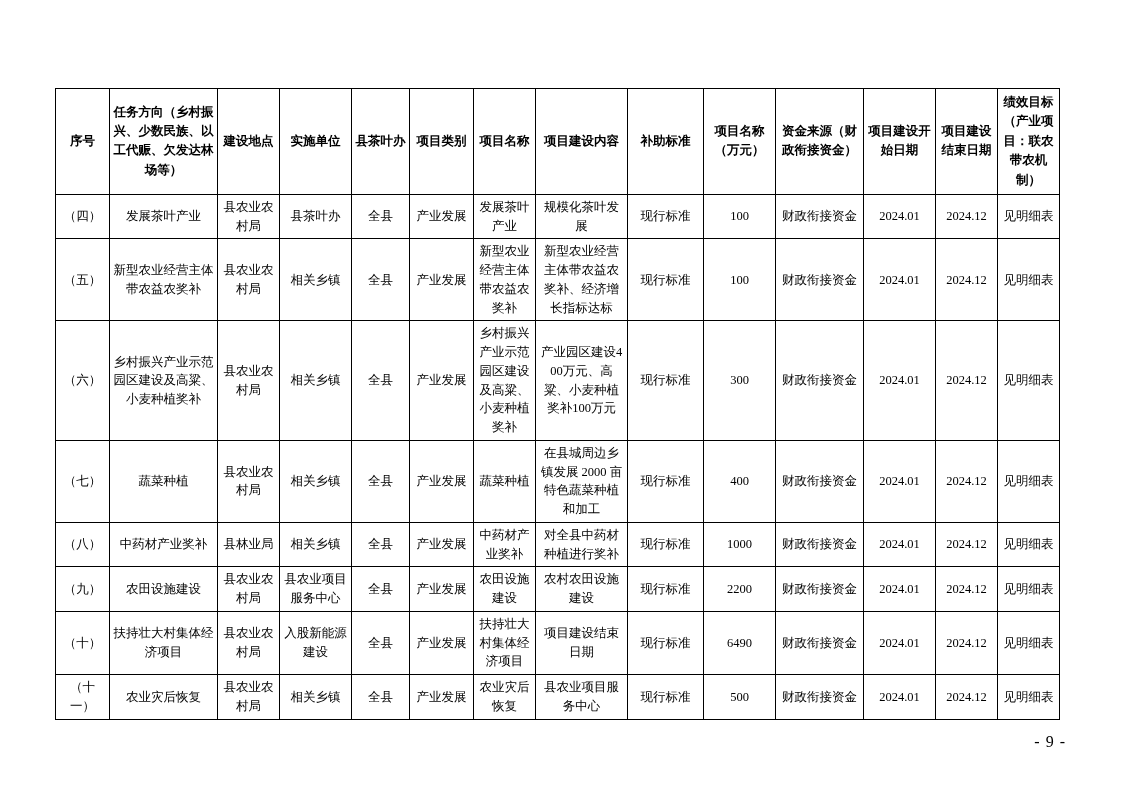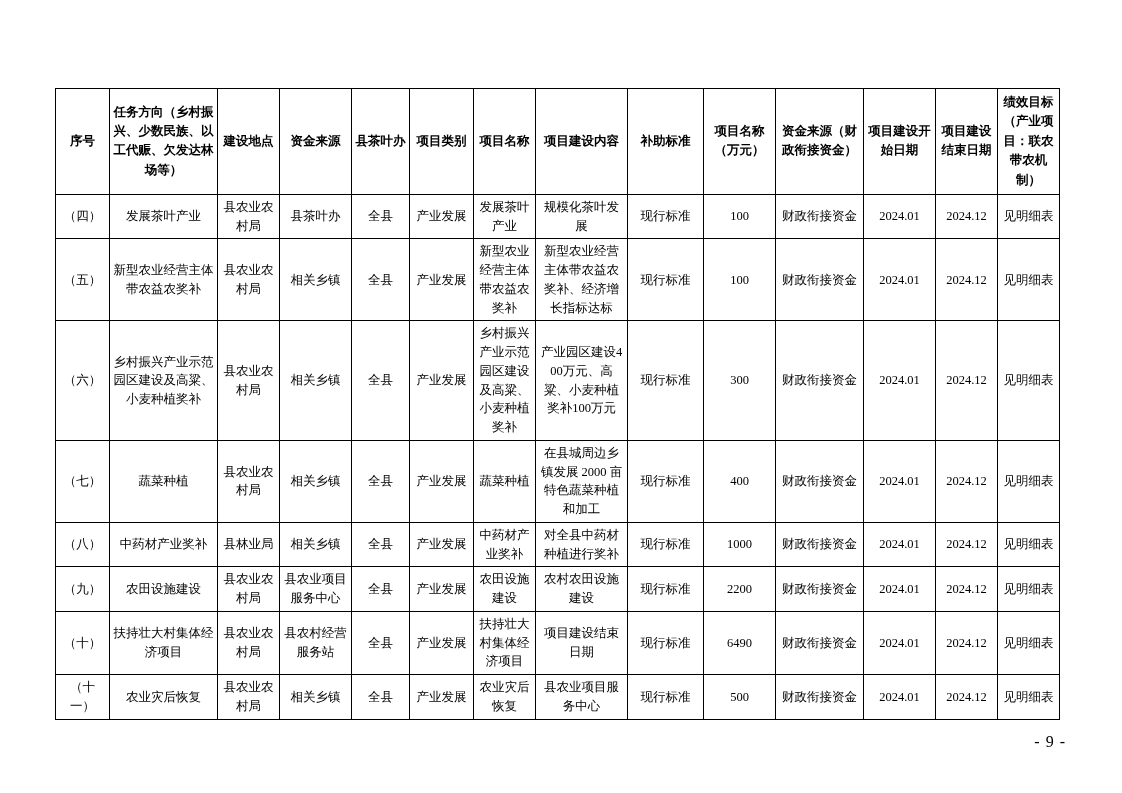--- a/index.html
+++ b/index.html
@@ -95,21 +95,21 @@
           <col class="c11">
           <col class="c12">
           <col class="c13">
           <col class="c14">
       </colgroup>
       <thead>
         <tr>
           <th>序号</th>
           <th>任务方向（乡村振兴、少数民族、以工代赈、欠发达林场等）</th>
           <th>建设地点</th>
-          <th>资金来源</th>
+          <th>实施单位</th>
           <th>县茶叶办</th>
           <th>项目类别</th>
           <th>项目名称</th>
           <th>项目建设内容</th>
           <th>补助标准</th>
           <th>项目名称（万元）</th>
           <th>资金来源（财政衔接资金）</th>
           <th>项目建设开始日期</th>
           <th>项目建设结束日期</th>
           <th>绩效目标（产业项目：联农带农机制）</th>
@@ -209,21 +209,21 @@
           <td>2200</td>
           <td>财政衔接资金</td>
           <td>2024.01</td>
           <td>2024.12</td>
           <td>见明细表</td>
         </tr>
         <tr>
           <td>（十）</td>
           <td>扶持壮大村集体经济项目</td>
           <td>县农业农村局</td>
-          <td>县农村经营服务站</td>
+          <td>入股新能源建设</td>
           <td>全县</td>
           <td>产业发展</td>
           <td>扶持壮大村集体经济项目</td>
           <td>项目建设结束日期</td>
           <td>现行标准</td>
           <td>6490</td>
           <td>财政衔接资金</td>
           <td>2024.01</td>
           <td>2024.12</td>
           <td>见明细表</td>

